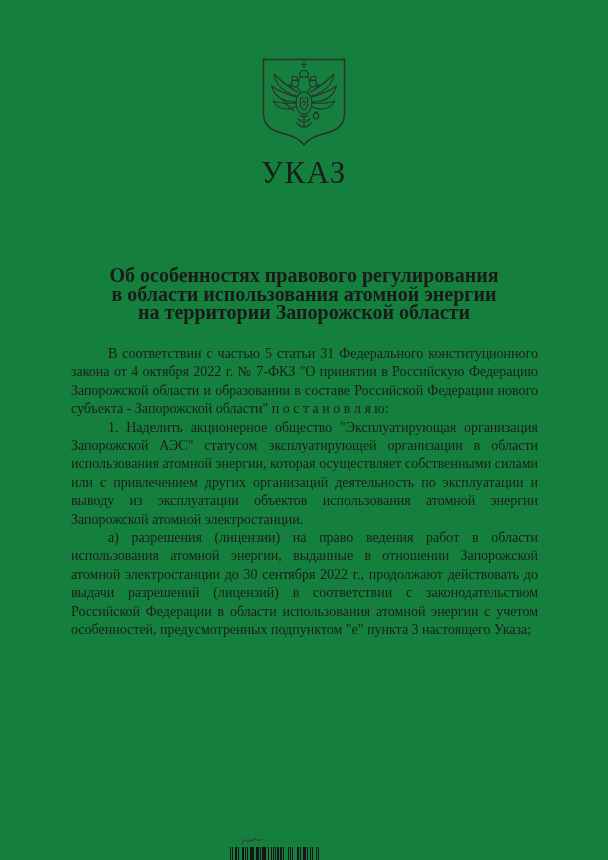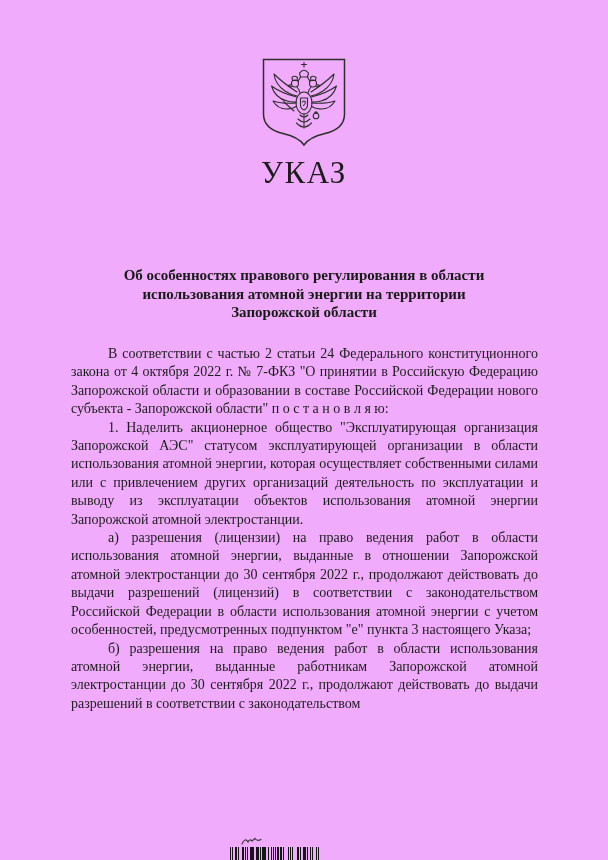--- a/index.html
+++ b/index.html
@@ -1,34 +1,34 @@
 <!DOCTYPE html>
 <html><head>
 <meta charset="utf-8">
 <style>
   html,body{margin:0;padding:0;background:#ffffff;}
   .page{
-    position:relative;width:608px;height:860px;background:#f0abfc;
+    position:relative;width:608px;height:860px;background:#15803d;
     font-family:"Liberation Serif",serif;color:#1f1f1f;overflow:hidden;
   }
   .emblem{
     position:absolute;top:57px;left:50%;transform:translateX(-50%);
   }
   .doc-type{
     position:absolute;top:155px;left:0;width:100%;text-align:center;
     font-size:31px;letter-spacing:1.5px;color:#1c1c1c;
   }
   .doc-issuer{
     position:absolute;top:201px;left:0;width:100%;text-align:center;
     font-size:16px;letter-spacing:1px;word-spacing:7px;color:#1c1c1c;
   }
   .doc-heading{
     position:absolute;top:266px;left:50%;transform:translateX(-50%);
     width:402px;text-align:center;font-weight:bold;
-    font-size:15px;line-height:18.5px;color:#1a1a1a;
+    font-size:20px;line-height:18.5px;color:#1a1a1a;
   }
   .doc-body{
     position:absolute;top:345px;left:71px;width:467px;
     font-size:14px;line-height:18.4px;text-align:justify;color:#1c1c1c;
   }
   .doc-body p{margin:0;text-indent:37px;}
   .barcode{
     position:absolute;left:230px;top:836px;width:140px;font-weight:bold;
   }
   .barcode .mark{display:block;margin-left:10px;margin-bottom:1px;}
@@ -75,24 +75,23 @@
       <path d="M58 56.2 V54.6 M56.8 55.4 H59.2"></path>
     </g>
   </svg>
 
   <div class="doc-type">УКАЗ</div>
 
 
   <div class="doc-heading">Об особенностях правового регулирования в области использования атомной энергии на территории Запорожской области</div>
 
   <div class="doc-body">
-    <p>В соответствии с частью 2 статьи 24 Федерального конституционного закона от 4 октября 2022 г. № 7-ФКЗ "О принятии в Российскую Федерацию Запорожской области и образовании в составе Российской Федерации нового субъекта - Запорожской области" п о с т а н о в л я ю:</p>
+    <p>В соответствии с частью 5 статьи 31 Федерального конституционного закона от 4 октября 2022 г. № 7-ФКЗ "О принятии в Российскую Федерацию Запорожской области и образовании в составе Российской Федерации нового субъекта - Запорожской области" п о с т а н о в л я ю:</p>
     <p>1. Наделить акционерное общество "Эксплуатирующая организация Запорожской АЭС" статусом эксплуатирующей организации в области использования атомной энергии, которая осуществляет собственными силами или с привлечением других организаций деятельность по эксплуатации и выводу из эксплуатации объектов использования атомной энергии Запорожской атомной электростанции.</p>
     <p>а) разрешения (лицензии) на право ведения работ в области использования атомной энергии, выданные в отношении Запорожской атомной электростанции до 30 сентября 2022 г., продолжают действовать до выдачи разрешений (лицензий) в соответствии с законодательством Российской Федерации в области использования атомной энергии с учетом особенностей, предусмотренных подпунктом "е" пункта 3 настоящего Указа;</p>
-    <p>б) разрешения на право ведения работ в области использования атомной энергии, выданные работникам Запорожской атомной электростанции до 30 сентября 2022 г., продолжают действовать до выдачи разрешений в соответствии с законодательством</p>
   </div>
 
   <div class="barcode">
     <svg class="mark" width="24" height="10" viewBox="0 0 24 10" aria-hidden="true">
       <path d="M2 8 Q5 1 8 6 Q9.5 2.5 12 5 L15 2.5 Q17 5.5 21 3.5" fill="none" stroke="#3a3a3a" stroke-width="1.2" stroke-linecap="round"></path>
     </svg>
     <div class="bars" id="barcode-bars">
         <i class="b" style="flex: 0 0 0.95px;"></i>
         <i style="flex: 0 0 0.95px;"></i>
         <i class="b" style="flex: 0 0 0.95px;"></i>

